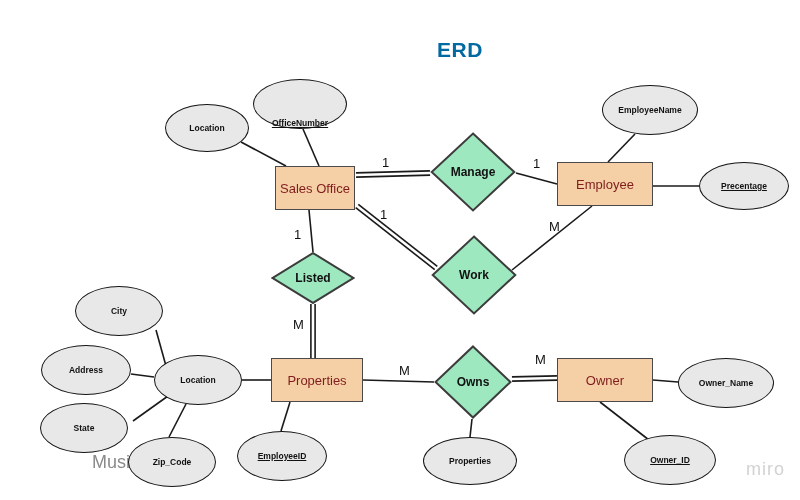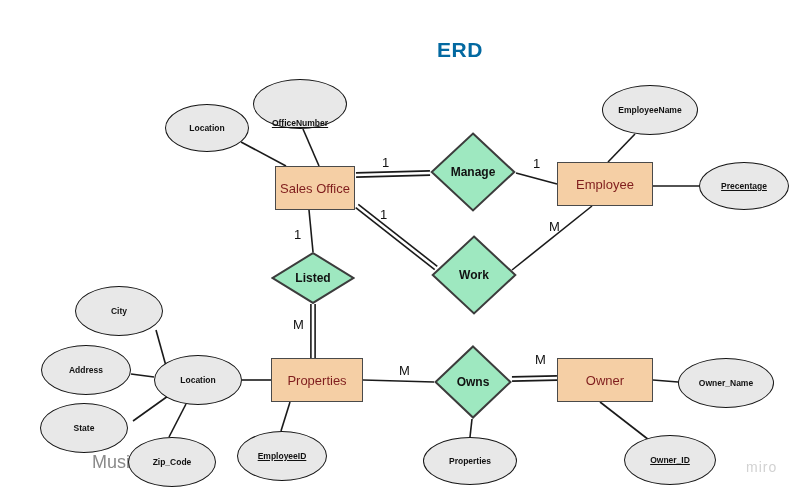--- a/index.html
+++ b/index.html
@@ -33,21 +33,21 @@
   .watermark {
     position: absolute;
     color: #9e9e9e;
     white-space: nowrap;
   }
   .wm-musician {
     font-size: 18px;
     color: #8a8a8a;
   }
   .wm-miro {
-    font-size: 14px;
+    font-size: 18px;
     color: #d2d2d2;
     letter-spacing: 1px;
   }
   .entity {
     position: absolute;
     background: #f5cfa5;
     border: 1.4px solid #4a4a4a;
     display: flex;
     align-items: center;
     justify-content: center;

